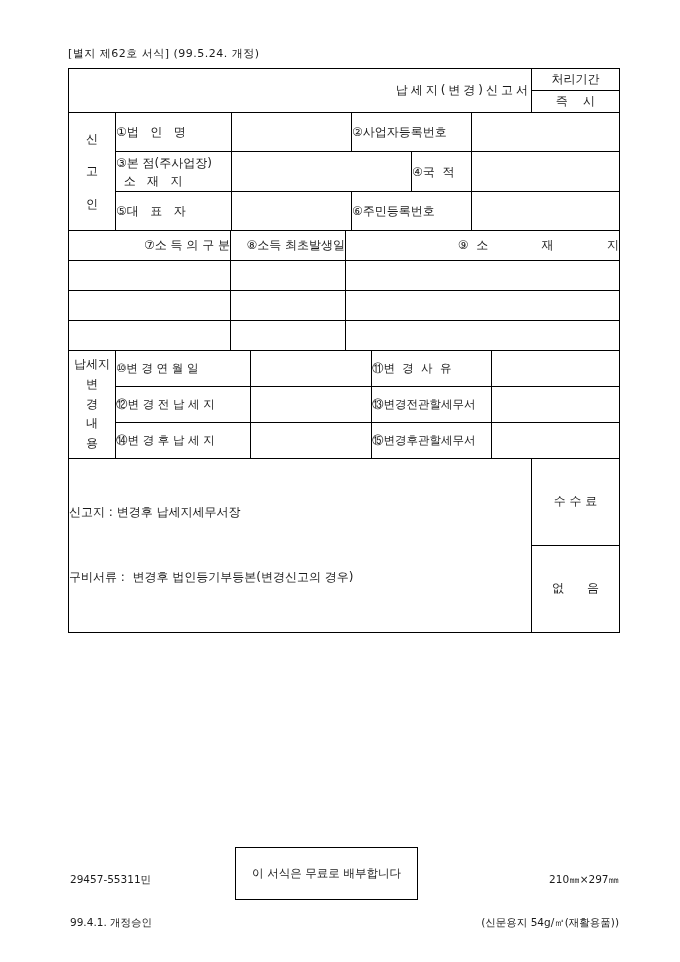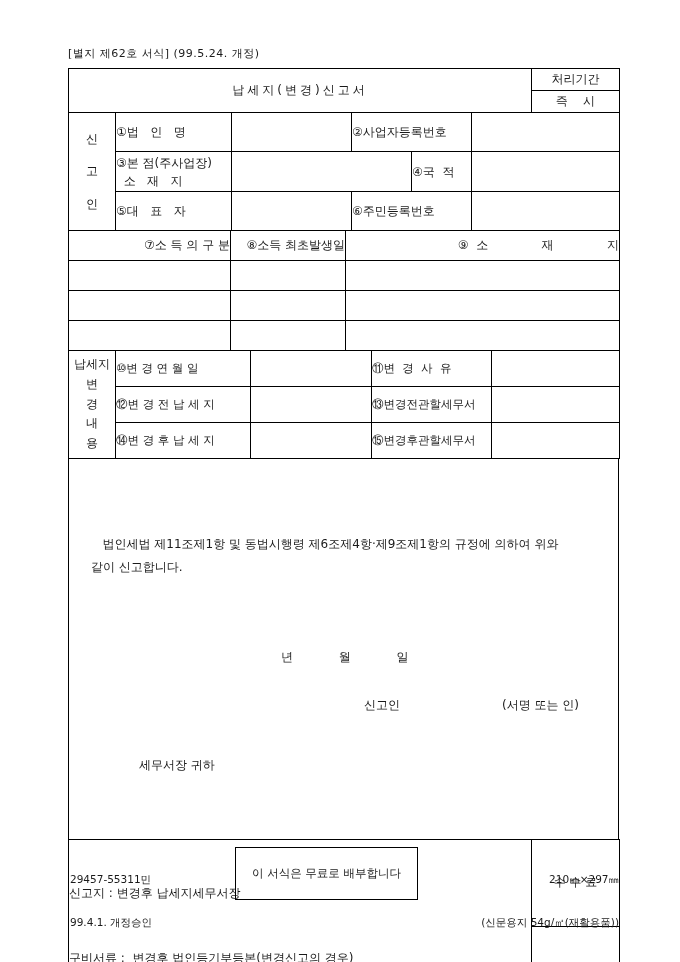--- a/index.html
+++ b/index.html
@@ -10,21 +10,21 @@
     overflow:hidden;
   }
   .form-ref { position:absolute; left:68px; top:46px; font-size:11px; letter-spacing:.5px; white-space:pre;text-align:center; }
   .form-box { position:absolute; left:68px; top:68px; width:551px; }
   .form-box table { border-collapse:collapse; width:100%; table-layout:fixed; }
   .form-box table + table { margin-top:-1px; }
   .form-box td {
     border:1px solid #000; font-size:12px; vertical-align:middle;
     white-space:pre; overflow:hidden; padding:0;
   }
-  .title-cell { text-align:center; font-size:16px; letter-spacing:3px; }
+  .title-cell { text-align:right; font-size:16px; letter-spacing:3px; }
   .proc-label, .proc-value { text-align:center; font-size:11.5px; height:22px; }
   .h39 > td { height:39px; }
   .h40 > td { height:40px; }
   .h30 > td { height:30px; }
   .h36 > td { height:36px; }
   .h25 > td { height:25px; }
   .lbl { padding-left:5px; line-height:1.5; }
   .hdr { text-align:right; }
   .vert { text-align:center; }
   .vert-a { font-size:12px; line-height:2.7; }
@@ -162,36 +162,20 @@
         </tr>
         <tr class="h36">
           <td class="lbl">⑭변 경 후 납 세 지</td>
           <td class="val"></td>
           <td class="lbl">⑮변경후관할세무서</td>
           <td class="val"></td>
         </tr>
       </tbody>
     </table>
 
-    <table class="t5">
-      <tbody>
-        <tr>
-          <td class="decl-cell">
-            <div class="decl-inner">
-              <div class="decl-body">   법인세법 제11조제1항 및 동법시행령 제6조제4항·제9조제1항의 규정에 의하여 위와
-같이 신고합니다.</div>
-              <div class="decl-date">년            월            일</div>
-              <span class="decl-signer">신고인</span>
-              <span class="decl-note">(서명 또는 인)</span>
-              <div class="decl-recipient">세무서장 귀하</div>
-            </div>
-          </td>
-        </tr>
-      </tbody>
-    </table>
 
     <table class="t6">
       <colgroup>
           <col style="width:463px">
           <col style="width:88px">
         </colgroup>
       <tbody>
         <tr class="h25">
           <td rowspan="2" class="notes-cell">
             <div>신고지 : 변경후 납세지세무서장</div>

